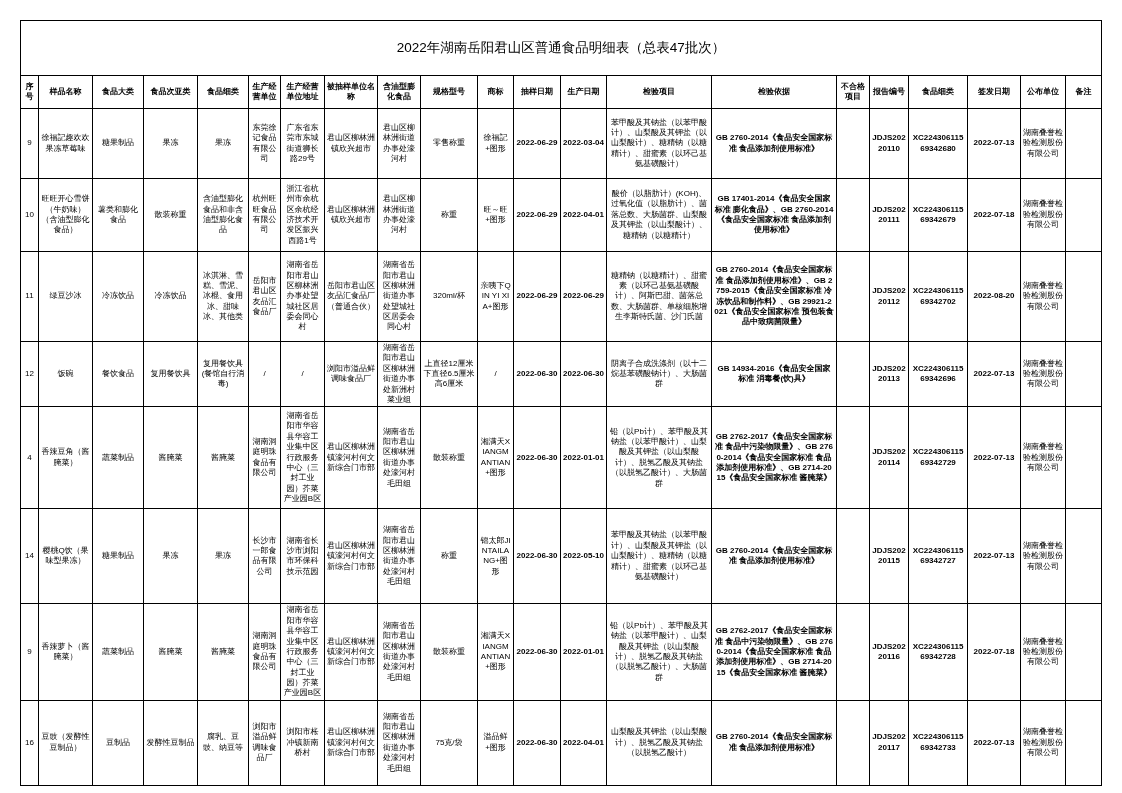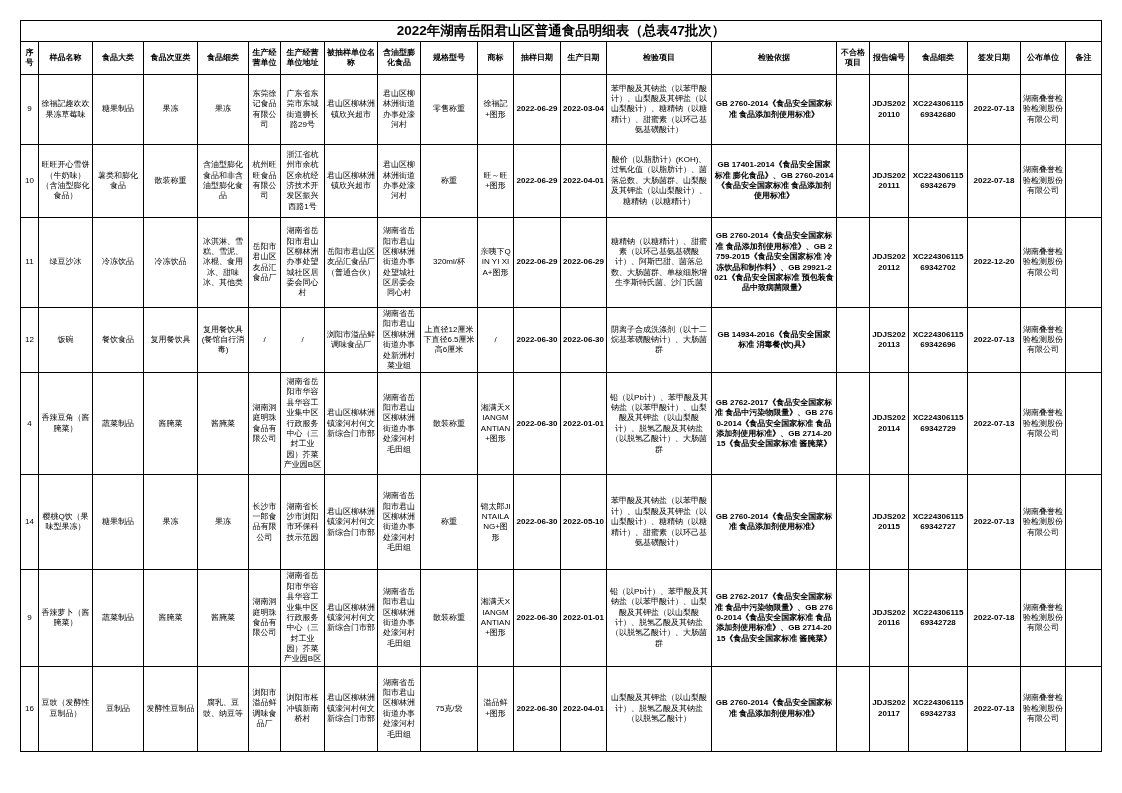--- a/index.html
+++ b/index.html
@@ -9,21 +9,21 @@
   table.sheet th,table.sheet td{
     border:1px solid #000;
     text-align:center;
     vertical-align:middle;
     padding:1px 2px;
     font-size:8px;
     line-height:1.3;
     word-break:break-all;
     overflow:hidden;
   }
-  tr.title-row th{font-size:13.5px;font-weight:bold;height:20px;padding:0 2px;word-break:keep-all;}
+  tr.title-row th{font-size:13.5px;font-weight:normal;height:20px;padding:17px 2px;word-break:keep-all;}
   tr.header-row th{font-weight:bold;height:30px;}
   
   td.c11,td.c12,td.c14,td.c16,td.c17,td.c18{font-weight:bold;}
   tbody tr:nth-child(1){height:70px;}
   tbody tr:nth-child(2){height:73px;}
   tbody tr:nth-child(3){height:90px;}
   tbody tr:nth-child(4){height:60px;}
   tbody tr:nth-child(5){height:102px;}
   tbody tr:nth-child(6){height:95px;}
   tbody tr:nth-child(7){height:85px;}
@@ -144,21 +144,21 @@
           <td class="c8">湖南省岳阳市君山区柳林洲街道办事处望城社区居委会同心村</td>
           <td class="c9">320ml/杯</td>
           <td class="c10">亲咦下QIN YI XIA+图形</td>
           <td class="c11">2022-06-29</td>
           <td class="c12">2022-06-29</td>
           <td class="c13">糖精钠（以糖精计）、甜蜜素（以环己基氨基磺酸计）、阿斯巴甜、菌落总数、大肠菌群、单核细胞增生李斯特氏菌、沙门氏菌</td>
           <td class="c14">GB 2760-2014《食品安全国家标准 食品添加剂使用标准》、GB 2759-2015《食品安全国家标准 冷冻饮品和制作料》、GB 29921-2021《食品安全国家标准 预包装食品中致病菌限量》</td>
           <td class="c15"></td>
           <td class="c16">JDJS20220112</td>
           <td class="c17">XC22430611569342702</td>
-          <td class="c18">2022-12-20</td>
+          <td class="c18">2022-08-20</td>
           <td class="c19">湖南叠誉检验检测股份有限公司</td>
           <td class="c20"></td>
         </tr>
         <tr>
           <td class="c0">12</td>
           <td class="c1">饭碗</td>
           <td class="c2">餐饮食品</td>
           <td class="c3">复用餐饮具</td>
           <td class="c4">复用餐饮具(餐馆自行消毒)</td>
           <td class="c5">/</td>

